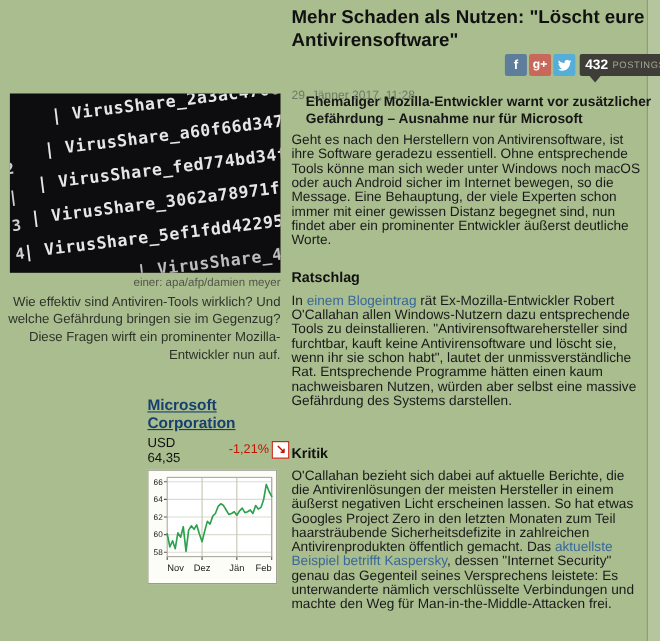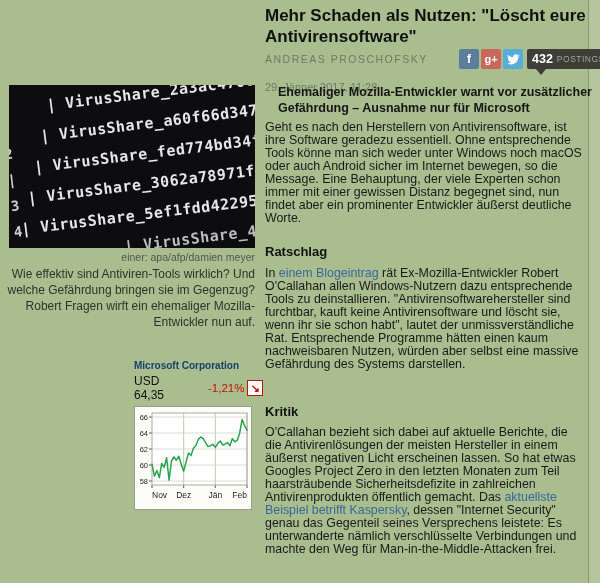--- a/index.html
+++ b/index.html
@@ -20,21 +20,21 @@
   .photo-gutter{position:absolute;left:-3px;top:4px;transform:rotate(-7deg);
          font-family:"DejaVu Sans Mono",monospace;font-weight:bold;font-size:14px;
          line-height:26px;color:#cfcfcf;white-space:pre-line;}
   .credit{position:absolute;left:9px;top:251px;width:246px;text-align:right;
          font-size:10.5px;color:#53554b;}
   .caption{position:absolute;left:0;top:266px;width:255px;text-align:right;
          font-size:12px;line-height:16px;color:#2e332a;}
 
   
   .stock{position:absolute;left:134px;top:320px;width:118px;}
-  .stock-name{font-size:10px;font-weight:bold;color:#17406e;
+  .stock-name{font-size:14px;font-weight:bold;color:#17406e;text-decoration:underline;
          display:inline-block;margin-bottom:3px;cursor:pointer;margin-top:40px;}
   .stock-row{display:flex;justify-content:space-between;align-items:center;margin-bottom:4px;gap:44px;}
   .stock-price{font-size:12px;color:#111;}
   .stock-change{font-size:11.5px;color:#c41200;margin-right:3px;}
   .stock-arrowbox{width:14px;height:14px;background:#ffffff;border:1px solid #c41200;
          display:flex;align-items:center;justify-content:center;
          font-size:11px;font-weight:bold;color:#c41200;line-height:1;}
   .chartbox{width:118px;height:104px;background:#fdfdf7;border:1px solid #9b9b90;
          box-sizing:border-box;}
 
@@ -80,21 +80,21 @@
       <div class="photo-line pl5">| VirusShare_4799dfefb8</div>
     </div>
     <div class="photo-gutter">1
 |
 2
 |
 3
 4</div>
   </div>
   <div class="credit">einer: apa/afp/damien meyer</div>
-  <div class="caption">Wie effektiv sind Antiviren-Tools wirklich? Und welche Gefährdung bringen sie im Gegenzug? Robert Fragen wirft ein ehemaliger Mozilla-Entwickler nun auf.</div>
+  <div class="caption">Wie effektiv sind Antiviren-Tools wirklich? Und welche Gefährdung bringen sie im Gegenzug? Diese Fragen wirft ein prominenter Mozilla-Entwickler nun auf.</div>
 
   <div class="stock">
     <a class="stock-name">Microsoft Corporation</a>
     <div class="stock-row">
       <span class="stock-price">USD 64,35</span>
       <span style="display:flex;align-items:center;">
         <span class="stock-change">-1,21%</span>
         <span class="stock-arrowbox">
             <span>↘</span>
           </span>
@@ -129,21 +129,20 @@
           <line x1="112.0" x2="112.0" y1="6" y2="78" stroke="#c6c6b2" stroke-width="1"></line>
           <line x1="112.0" x2="112.0" y1="78" y2="81" stroke="#555" stroke-width="1"></line>
           <text x="112.0" y="91" text-anchor="end" font-size="8.5" fill="#222" font-family="Liberation Sans, sans-serif">Feb</text>
           <rect x="17" y="6" width="95" height="72" fill="none" stroke="#aaaaa0"></rect>
           <polyline points="17.0,57.2 19.4,69.2 21.9,63.6 24.3,70.8 26.7,56.4 29.2,60.4 31.6,50.8 34.1,73.2 36.5,54.0 38.9,50.0 41.4,53.2 43.8,49.2 46.2,57.2 48.7,64.4 51.1,54.8 53.5,46.0 56.0,48.4 58.4,41.2 60.8,38.8 63.3,32.4 65.7,30.0 68.2,31.6 70.6,35.6 73.0,39.6 75.5,38.8 77.9,37.2 80.3,40.4 82.8,36.4 85.2,34.0 87.6,38.0 90.1,37.2 92.5,35.6 94.9,38.8 97.4,31.6 99.8,34.8 102.3,33.2 104.7,26.0 107.1,12.4 109.6,18.8 112.0,23.2" fill="none" stroke="#2ba24c" stroke-width="1.5" stroke-linejoin="round" stroke-linecap="round"></polyline>
         </svg>
     </div>
   </div>
 
   <h1 class="title" style="margin:0;">Mehr Schaden als Nutzen: "Löscht eure Antivirensoftware"</h1>
-  <div class="byline">ANDREAS PROSCHOFSKY</div>
   <div class="date">29. Jänner 2017, 11:28</div>
 
   <div class="socialrow">
     <span class="sbtn fb">f</span>
     <span class="sbtn gp">g+</span>
     <span class="sbtn tw">
       <svg width="13" height="11" viewBox="0 0 16 13">
         <path fill="#ffffff" d="M15.5 1.6c-.6.3-1.2.4-1.8.5.6-.4 1.1-1 1.3-1.7-.6.4-1.3.6-2 .8C12.4.5 11.6.1 10.7.1c-1.7 0-3.1 1.4-3.1 3.1 0 .2 0 .5.1.7C5.1 3.8 2.8 2.6 1.2.7.9 1.2.8 1.7.8 2.3c0 1.1.5 2 1.4 2.6-.5 0-1-.2-1.4-.4 0 1.5 1.1 2.8 2.5 3.1-.3.1-.5.1-.8.1-.2 0-.4 0-.6-.1.4 1.2 1.5 2.1 2.9 2.2-1.1.8-2.4 1.3-3.9 1.3H.2c1.4.9 3 1.4 4.8 1.4 5.7 0 8.9-4.8 8.9-8.9v-.4c.6-.5 1.2-1 1.6-1.6z"></path>
       </svg>
     </span>

